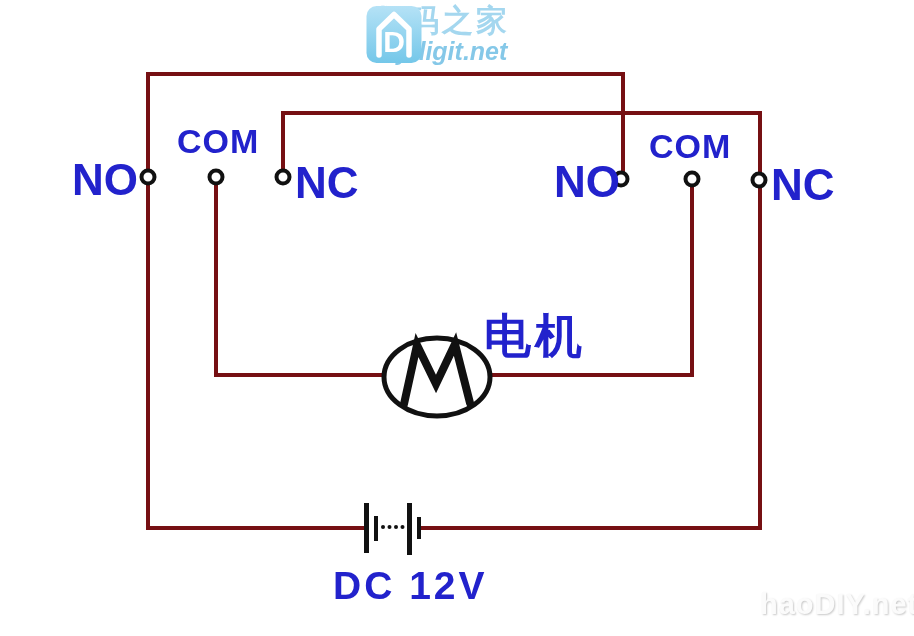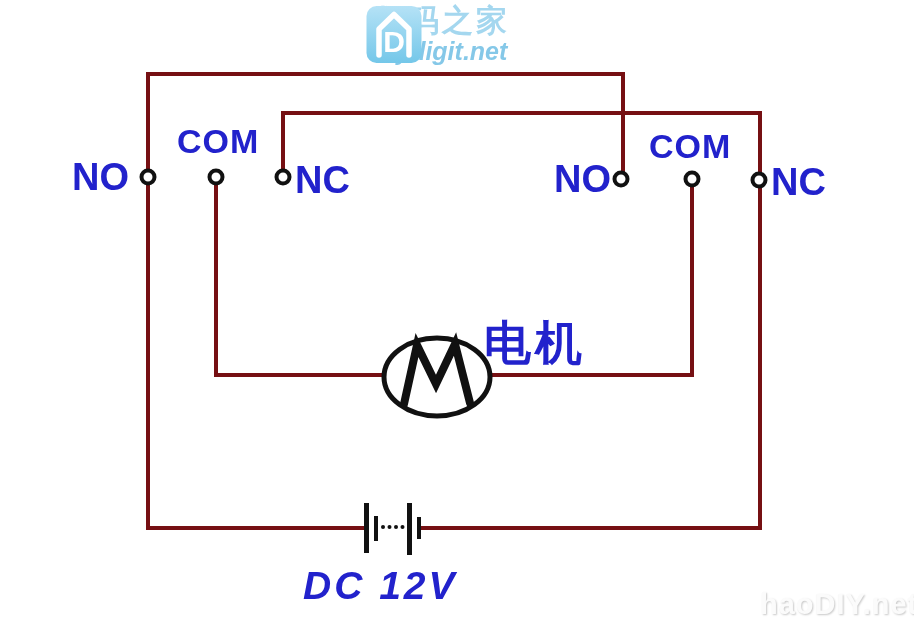--- a/index.html
+++ b/index.html
@@ -5,21 +5,21 @@
   html,body{margin:0;padding:0;background:#ffffff;}
   .screen{
     position:relative;width:914px;height:636px;background:#ffffff;
     overflow:hidden;font-family:"Liberation Sans",sans-serif;
   }
   svg{position:absolute;left:0;top:0;}
   .lbl{
     position:absolute;color:var(--label-color);font-weight:bold;line-height:1;
     white-space:nowrap;
   }
-  .lbl-term{font-size:38px;}
+  .lbl-term{font-size:44px;}
   .lbl-com{font-size:34px;letter-spacing:1px;}
   .lbl-motor{font-size:47px;letter-spacing:4px;}
   .lbl-batt{font-size:39px;letter-spacing:3px;}
   .logo{position:absolute;left:366px;top:5px;display:flex;align-items:flex-start;}
   .logo-icon{width:56px;height:59px;display:block;}
   .logo-text{margin-left:8px;display:flex;flex-direction:column;}
   .logo-cn{font-size:31px;font-weight:bold;letter-spacing:3px;color:var(--logo-cn);line-height:1.05;}
   .logo-url{font-size:25px;font-weight:bold;font-style:italic;color:var(--logo-url);line-height:1.0;margin-top:1px;}
   .watermark{
     position:absolute;left:760px;top:588px;font-size:29px;font-weight:bold;
@@ -68,22 +68,22 @@
     </g>
   </svg>
 
   <div class="lbl lbl-term" style="left:72px;top:158px;">NO</div>
   <div class="lbl lbl-com" style="left:177px;top:124px;">COM</div>
   <div class="lbl lbl-term" style="left:295px;top:161px;">NC</div>
   <div class="lbl lbl-term" style="left:554px;top:160px;">NO</div>
   <div class="lbl lbl-com" style="left:649px;top:129px;">COM</div>
   <div class="lbl lbl-term" style="left:771px;top:163px;">NC</div>
 
-  <div class="lbl lbl-motor" style="left:484px;top:319px;">电机</div>
-  <div class="lbl lbl-batt" style="left:303px;top:566px;font-style:italic;">DC 12V</div>
+  <div class="lbl lbl-motor" style="left:484px;top:312px;">电机</div>
+  <div class="lbl lbl-batt" style="left:333px;top:566px;">DC 12V</div>
 
   <div class="logo">
     <svg class="logo-icon" viewBox="0 0 56 59">
       <defs>
         <linearGradient id="lg" x1="0" y1="0" x2="0" y2="1">
           <stop offset="0" stop-color="var(--logo-icon-top)"></stop>
           <stop offset="1" stop-color="var(--logo-icon-bottom)"></stop>
         </linearGradient>
       </defs>
       <rect x="0.5" y="1" width="55" height="57" rx="10" fill="url(#lg)"></rect>

